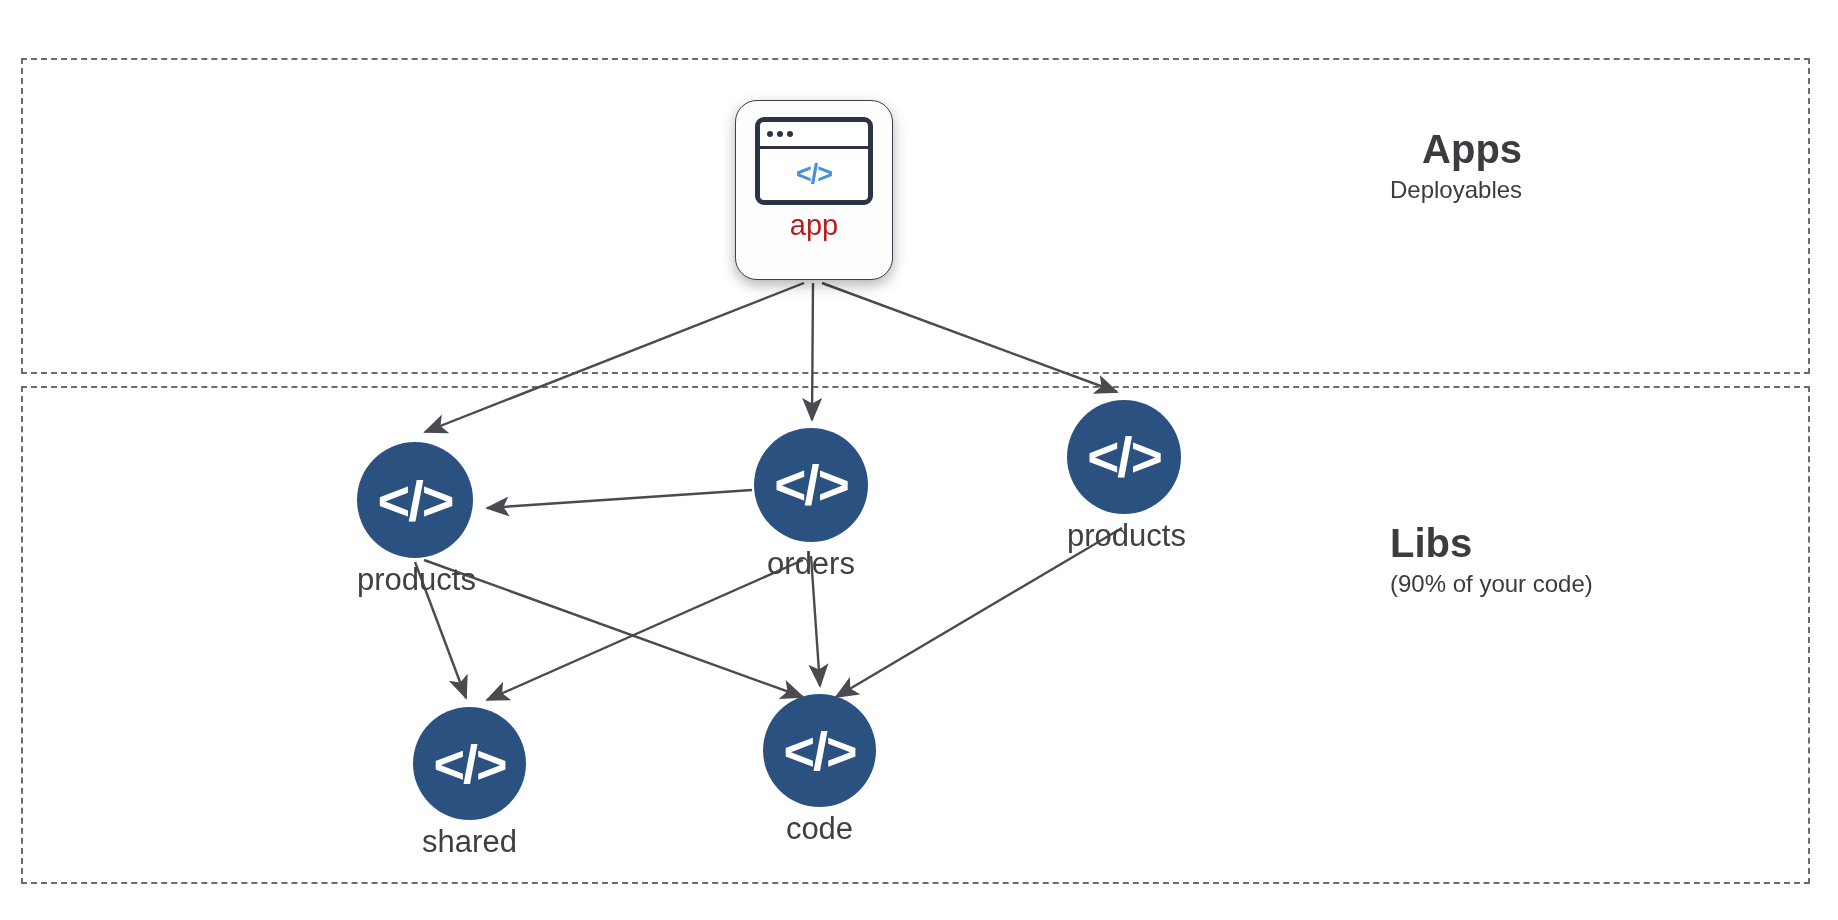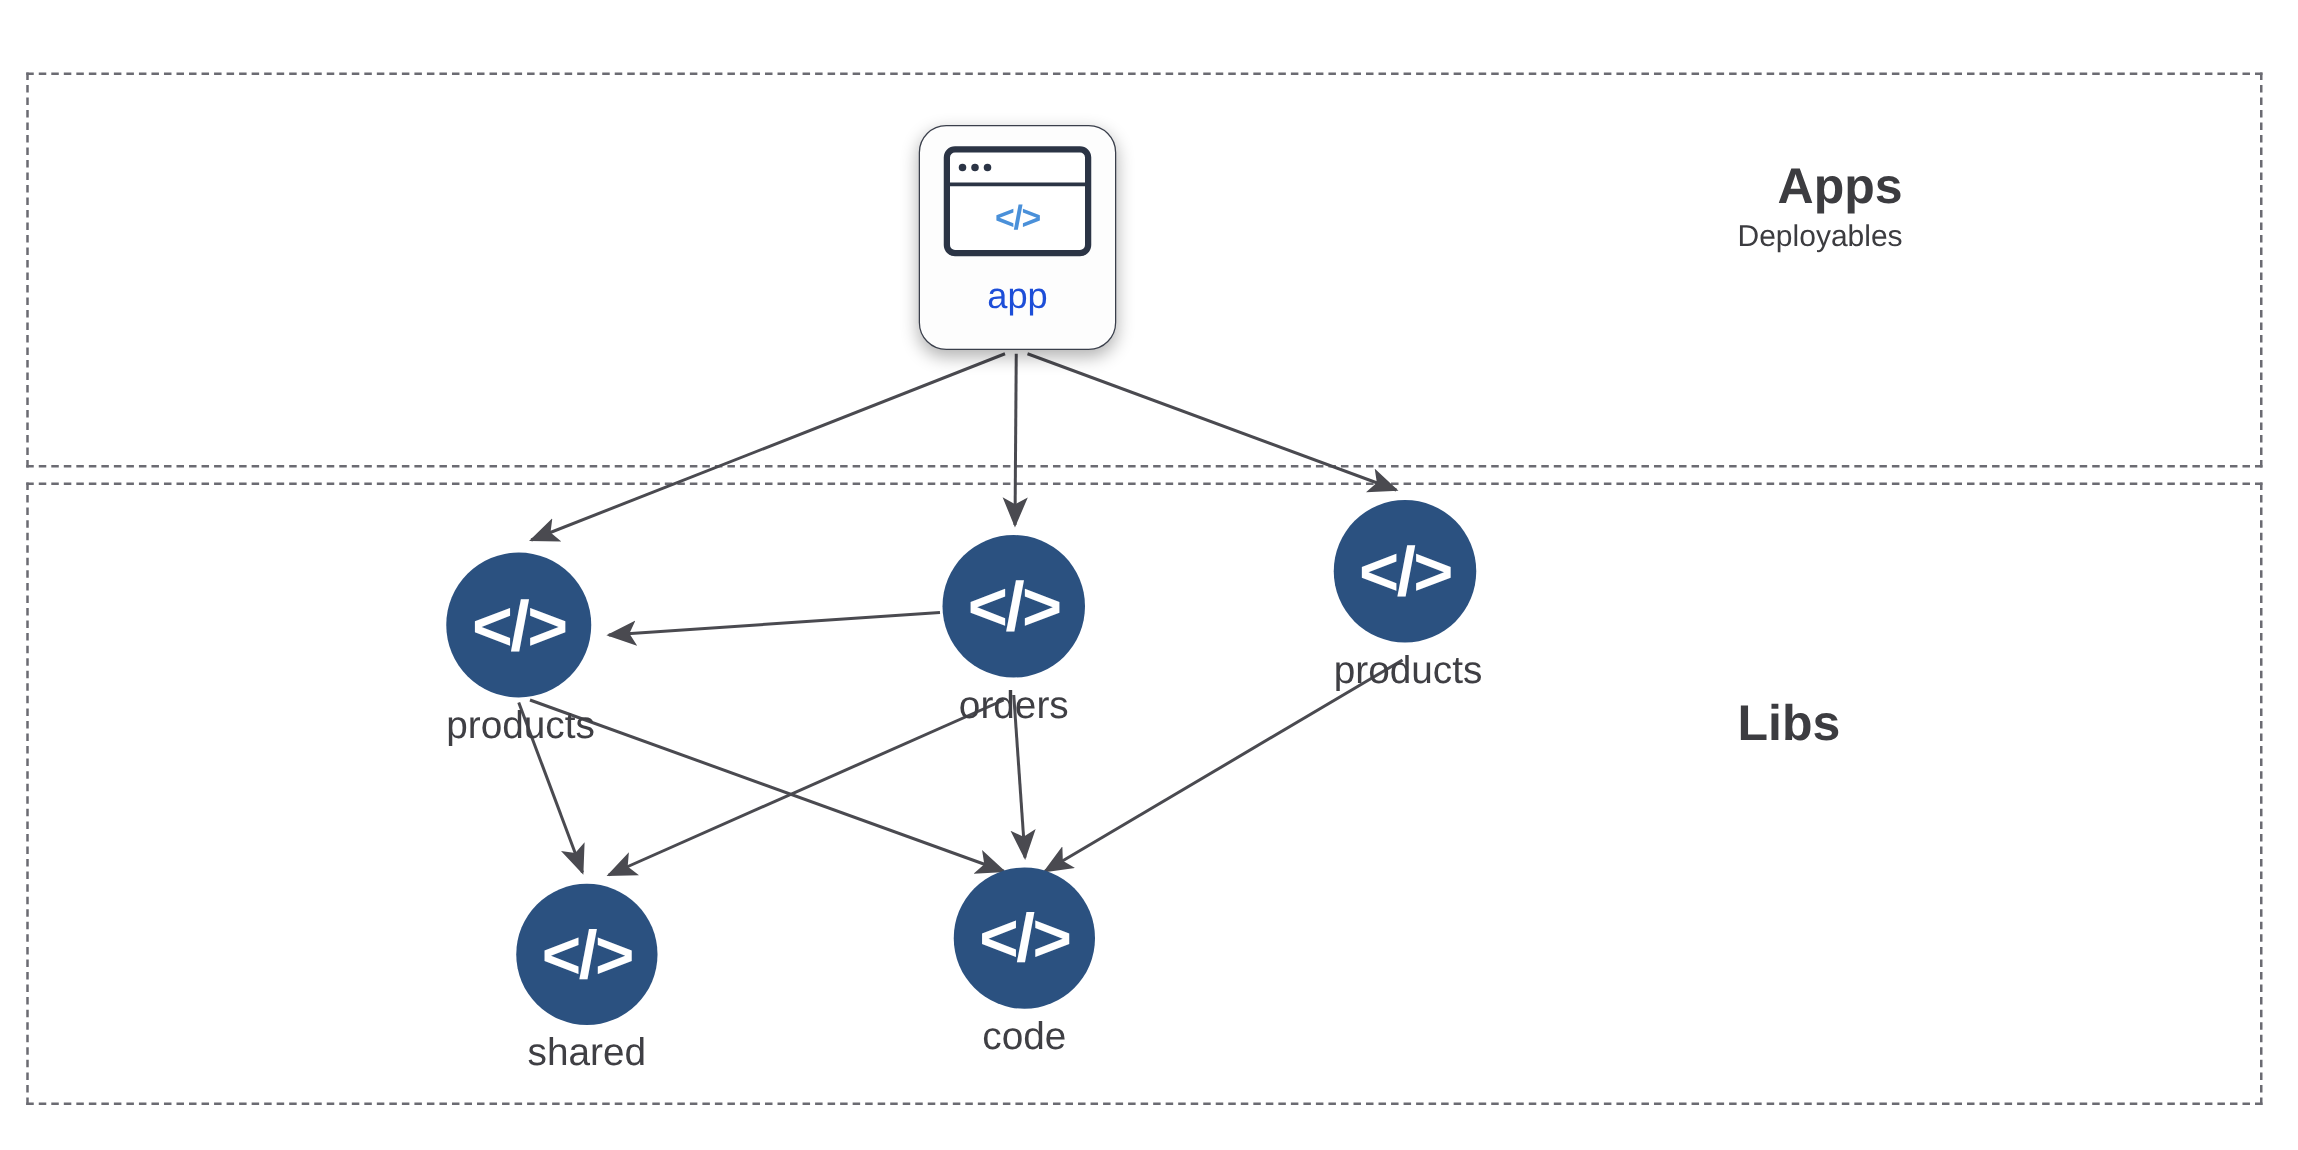--- a/index.html
+++ b/index.html
@@ -20,21 +20,21 @@
             display:flex;flex-direction:column;align-items:center;justify-content:flex-start;}
   #app-window{margin-top:16px;width:118px;height:88px;border:5px solid #2b3445;
               border-radius:9px;background:#fff;box-sizing:border-box;
               display:flex;flex-direction:column;overflow:hidden;}
   #app-window .bar{height:24px;position:relative;border-bottom:3px solid #2b3445;
                    display:flex;align-items:center;padding-left:7px;gap:4px;}
   #app-window .bar i{display:block;width:6px;height:6px;border-radius:50%;background:#2b3445;}
   #app-window .body{flex:1;display:flex;align-items:center;justify-content:center;}
   #app-window .code{color:#4a90d9;font-size:27px;font-weight:700;letter-spacing:-1px;
                     font-family:"Liberation Sans","DejaVu Sans",sans-serif;}
-  #app-label{margin-top:18px;font-size:29px;color:#1d4ed8;line-height:1;}
+  #app-label{margin-top:6px;font-size:29px;color:#b91c1c;line-height:1;}
 
   
   .lib{position:absolute;}
   .lib .disc{border-radius:50%;background:#2b5180;display:flex;align-items:center;
              justify-content:center;}
   .lib .disc span{color:#ffffff;font-weight:700;letter-spacing:-2px;
                   font-family:"Liberation Sans","DejaVu Sans",sans-serif;}
   .lib .cap{text-align:center;color:#3f3f44;font-size:31px;line-height:1.05;margin-top:6px;
             white-space:nowrap;}
 
@@ -52,21 +52,21 @@
   #lib-shared .disc span{font-size:54px;}
   #lib-core{left:763px;top:694px;width:113px;}
   #lib-core .disc{width:113px;height:113px;}
   #lib-core .disc span{font-size:54px;}
 
   
   .legend{position:absolute;}
   .legend .title{font-size:40px;font-weight:700;color:#3c3c40;line-height:1.05;}
   .legend .sub{font-size:24px;font-weight:400;color:#3c3c40;line-height:1.15;margin-top:6px;}
   #legend-apps{left:1390px;top:128px;text-align:right;}
-  #legend-libs{left:1390px;top:522px;margin-top:36px;}
+  #legend-libs{left:1390px;top:522px;}
 </style>
 </head>
 <body>
 
 <div id="stage">
 
   <div class="zone" id="zone-apps"></div>
   <div class="zone" id="zone-libs"></div>
 
   <svg id="edges" viewBox="0 0 1838 920" xmlns="http://www.w3.org/2000/svg">
@@ -137,15 +137,16 @@
     <div class="cap">code</div>
   </div>
 
   <div class="legend" id="legend-apps">
     <div class="title">Apps</div>
     <div class="sub">Deployables</div>
   </div>
 
   <div class="legend" id="legend-libs">
     <div class="title">Libs</div>
+    <div class="sub">(90% of your code)</div>
   </div>
 
 </div>
 
 </body></html>

